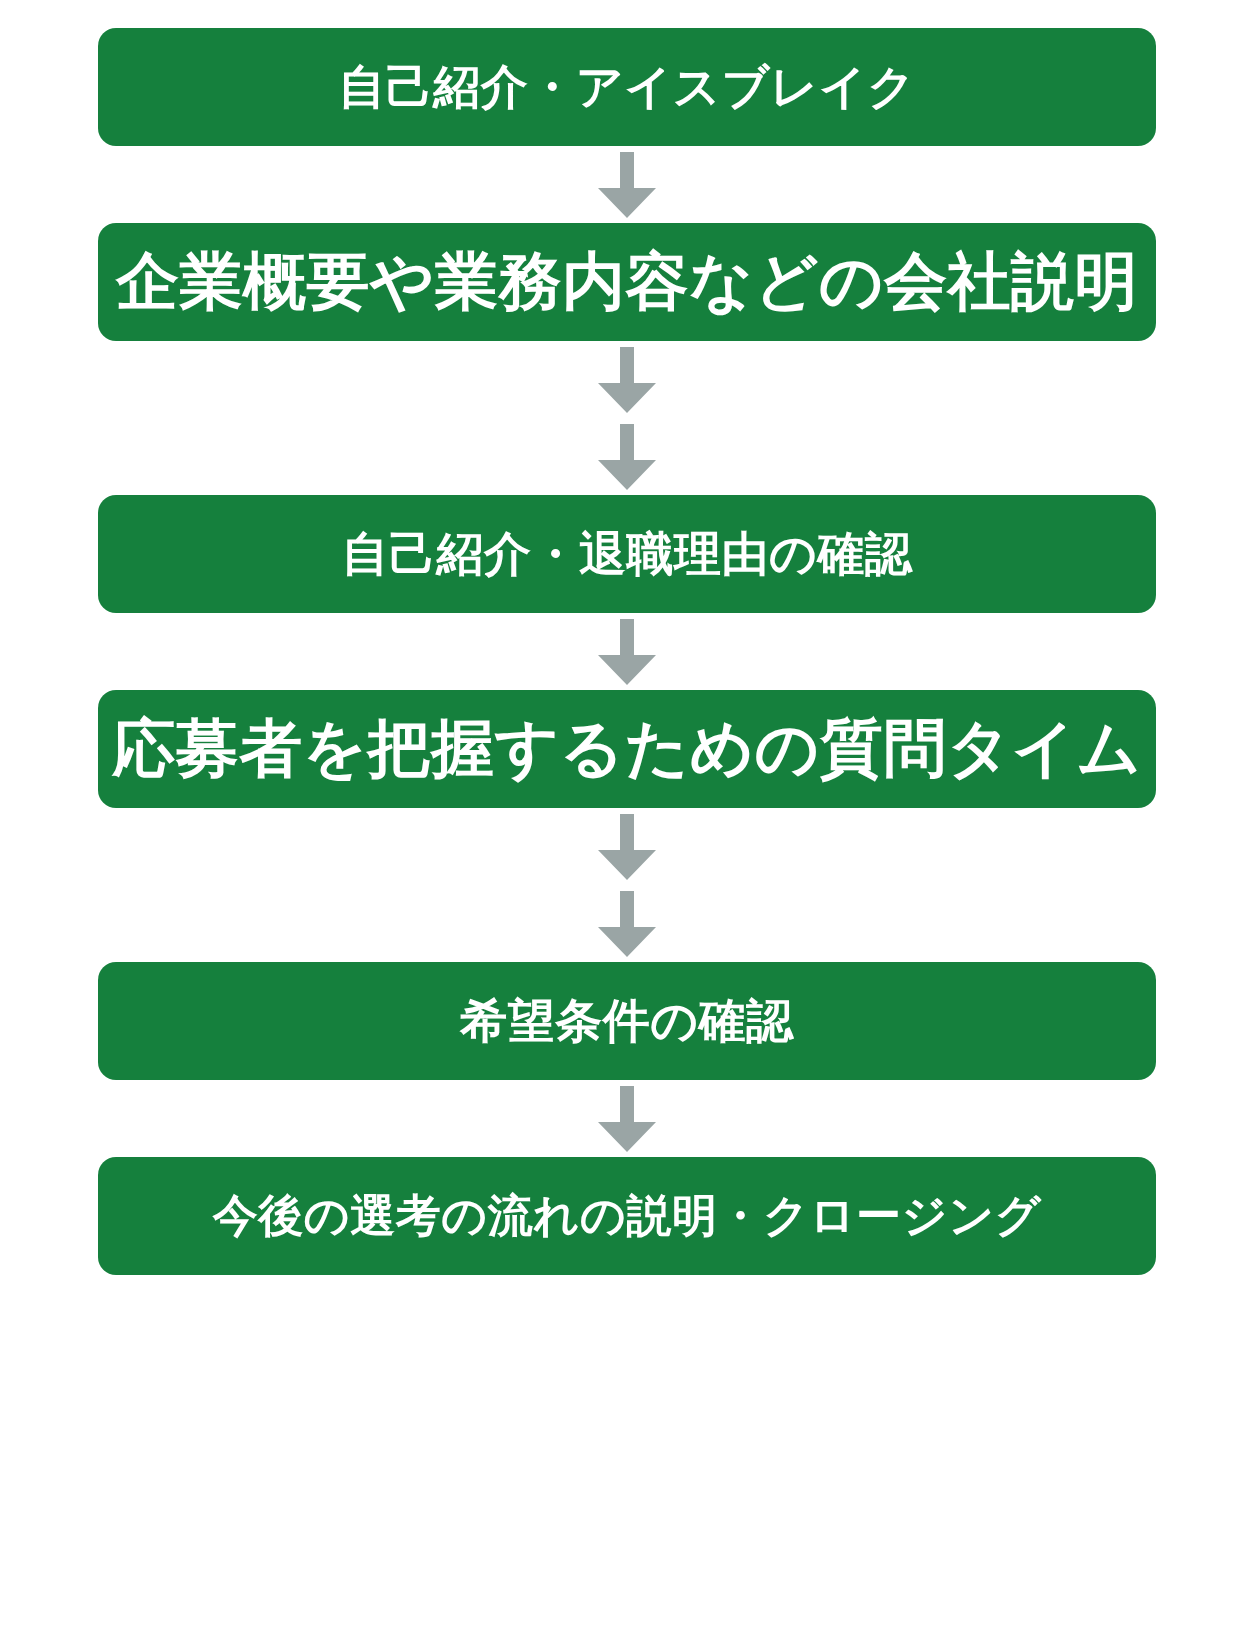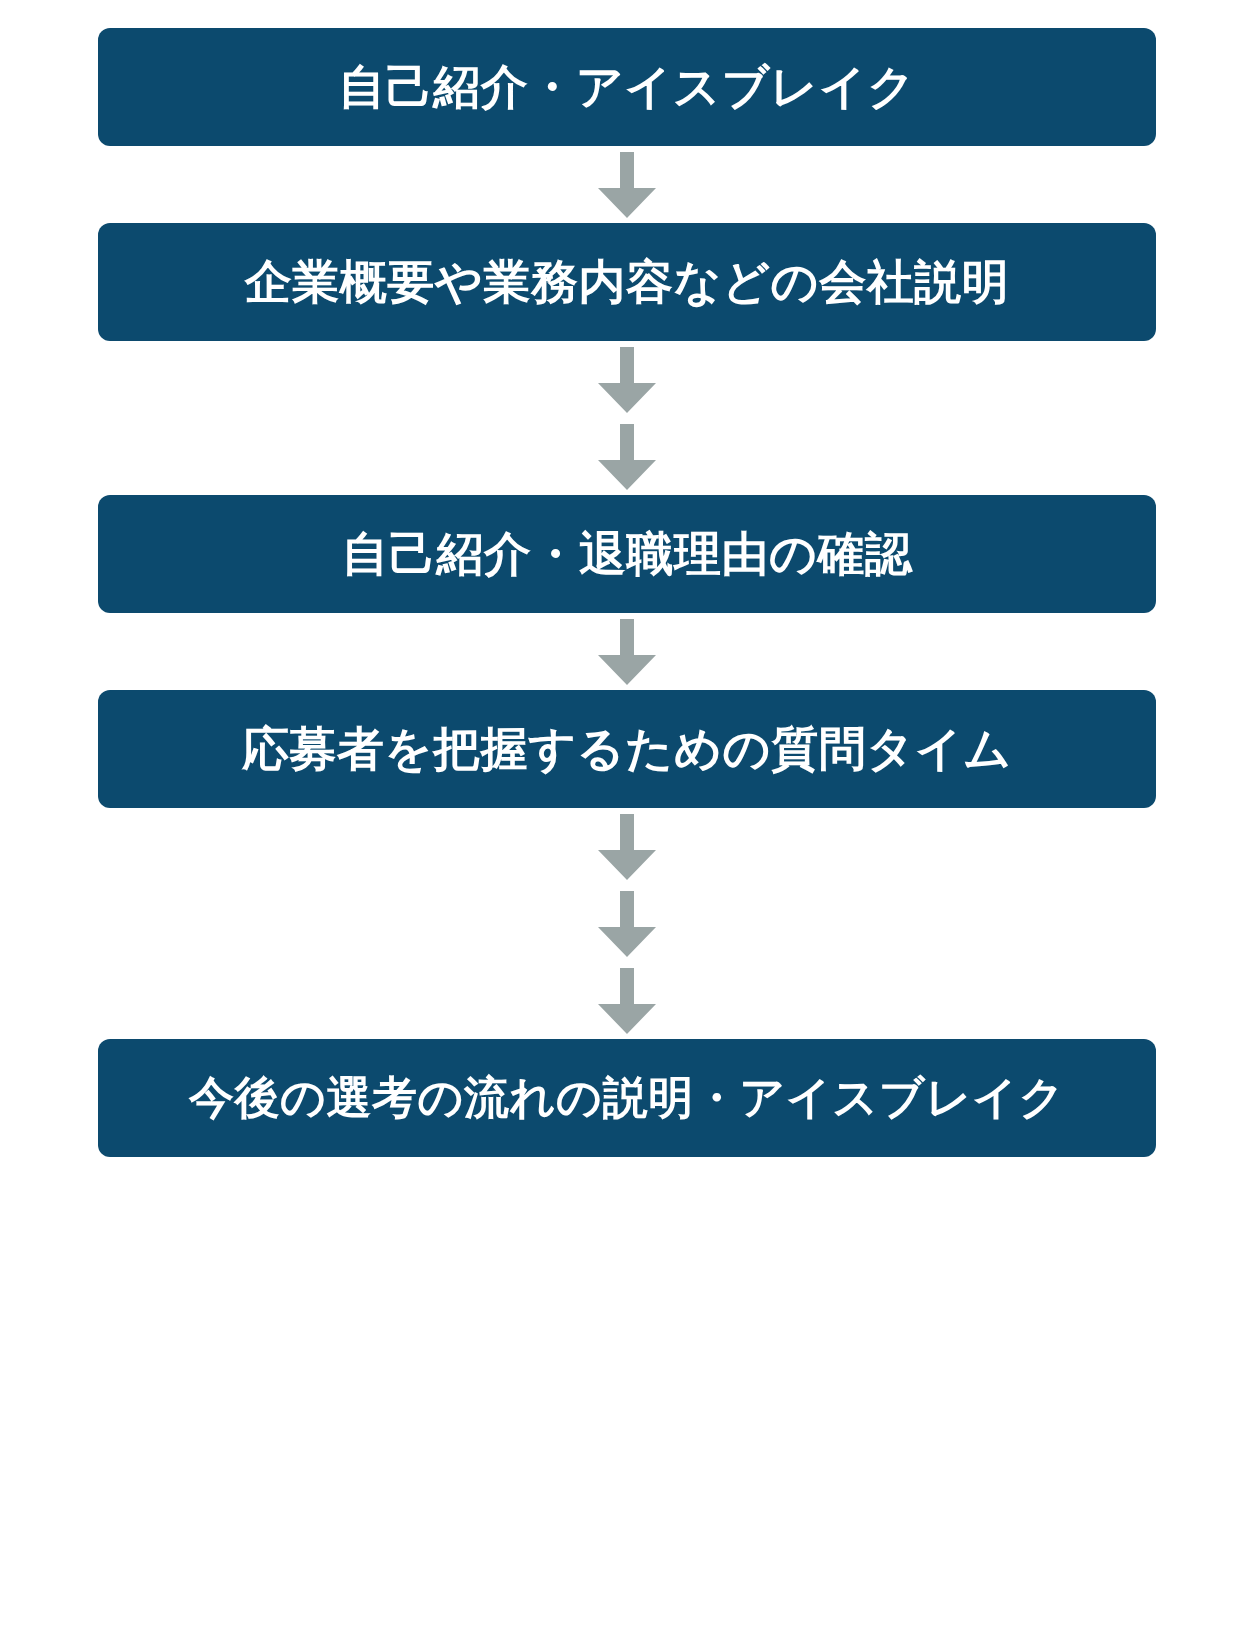--- a/index.html
+++ b/index.html
@@ -30,43 +30,43 @@
   .step-group {
     width: 100%;
     display: flex;
     flex-direction: column;
     align-items: center;
   }
 
   .node {
     width: 1058px;
     height: 118px;
-    border-radius: 12px;
-    background: #0c4a6e;
+    border-radius: 18px;
+    background: #15803d;
     display: flex;
     align-items: center;
     justify-content: center;
     box-sizing: border-box;
     padding: 0 26px;
   }
 
   .node-label {
     color: #ffffff;
     font-size: 47px;
     font-weight: 700;
     line-height: 1.05;
     letter-spacing: 0.5px;
     text-align: center;
     white-space: nowrap;
     font-family: "DejaVu Sans", "Liberation Sans", sans-serif;
   }
 
   
   .node-label.len-18 { font-size: 45px; }
-  .node-label.len-16 { font-size: 47px; }
+  .node-label.len-16 { font-size: 63px; }
 
   .connector {
     width: 100%;
     height: 77px;
     display: flex;
     align-items: center;
     justify-content: center;
     position: relative;
   }
 
@@ -139,26 +139,29 @@
 
   <div class="step-group">
     <div class="connector">
       <svg class="arrow-svg" viewBox="0 0 58 66">
         <polygon class="arrow-shape" points="22,0 36,0 36,36 58,36 29,66 0,36 22,36"></polygon>
       </svg>
     </div>
   </div>
 
   <div class="step-group">
+    <div class="node">
+      <span class="node-label len-7">希望条件の確認</span>
+    </div>
     <div class="connector">
       <svg class="arrow-svg" viewBox="0 0 58 66">
         <polygon class="arrow-shape" points="22,0 36,0 36,36 58,36 29,66 0,36 22,36"></polygon>
       </svg>
     </div>
   </div>
 
   <div class="step-group">
     <div class="node">
-      <span class="node-label len-18">今後の選考の流れの説明・アイスブレイク</span>
+      <span class="node-label len-18">今後の選考の流れの説明・クロージング</span>
     </div>
   </div>
 
 </div>
 
 </body></html>

